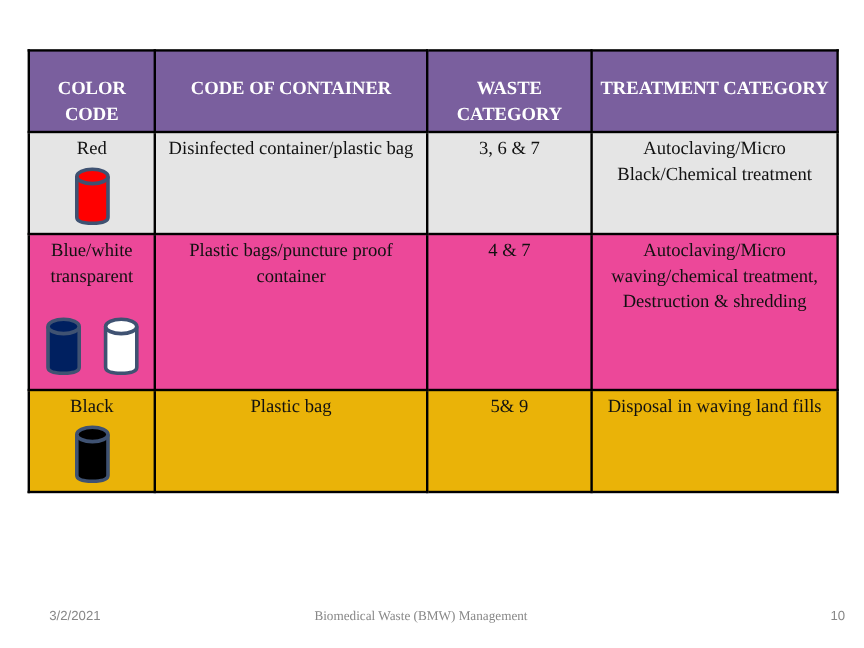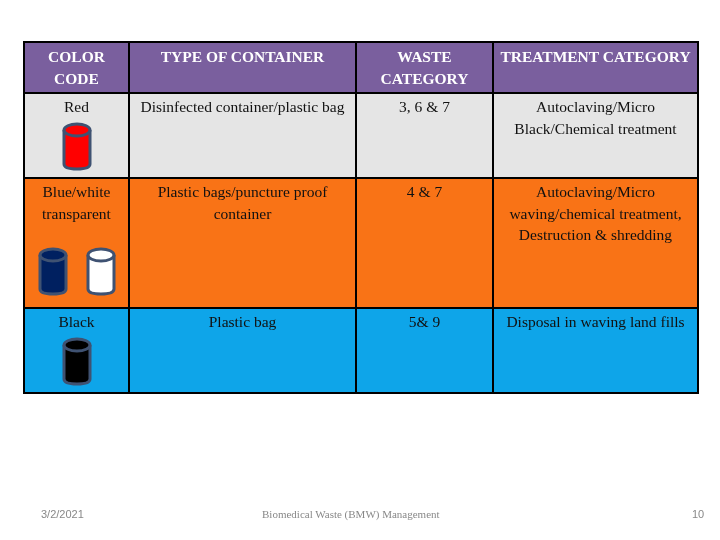--- a/index.html
+++ b/index.html
@@ -2,46 +2,46 @@
 <html><head>
 <meta charset="utf-8">
 <style>
   html, body { margin:0; padding:0; }
   body { width:720px; height:540px; background:#ffffff; position:relative; overflow:hidden;
          font-family:"Liberation Serif", "DejaVu Serif", serif; }
   table.bmw { position:absolute; left:23px; top:41px; width:674px; border-collapse:collapse;
               table-layout:fixed; }
   table.bmw td, table.bmw th { border:2px solid #000; vertical-align:top; text-align:center;
               font-size:15.5px; line-height:21.5px; padding:2px 4px 0 4px; color:#111; }
-  table.bmw th { background:#7a5f9e; color:#ffffff; font-weight:bold; height:46px; padding-top:3px; }
+  table.bmw th { background:#7a5f9e; color:#ffffff; font-weight:bold; height:46px; padding-top:20px; }
   tr.r1 td { background:#d6d3e0; height:78px; }
   tr.r2 td { background:#e5e5e5; height:81px; }
-  tr.r3 td { background:#f97316; height:126px;margin-left:13px; }
-  tr.r4 td { background:#0ea5e9; height:81px; }
+  tr.r3 td { background:#ec4899; height:126px;margin-left:13px; }
+  tr.r4 td { background:#eab308; height:81px; }
   .bin-wrap { display:flex; justify-content:center; gap:16px; margin-top:3px; }
   .r3 .bin-wrap { margin-top:22px; }
   .bin { width:32px; height:50px; }
   .footer { position:absolute; top:508px; font-family:"Liberation Sans","DejaVu Sans",sans-serif;
             font-size:11px; color:#888; }
   .f-date { left:41px; } .f-title { left:262px;font-family:Liberation Serif, serif; } .f-page { left:692px; }
 </style>
 </head>
 <body>
 
 <table class="bmw">
   <colgroup>
       <col style="width:105px">
       <col style="width:227px">
       <col style="width:137px">
       <col style="width:205px">
     </colgroup>
   <thead>
     <tr>
       <th>COLOR CODE</th>
-      <th>TYPE OF CONTAINER</th>
+      <th>CODE OF CONTAINER</th>
       <th>WASTE CATEGORY</th>
       <th>TREATMENT CATEGORY</th>
     </tr>
   </thead>
   <tbody id="tbody">
       <tr class="r2">
         <td>
           <div>Red</div>
           <div class="bin-wrap">
             <svg class="bin" viewBox="0 0 32 50">

